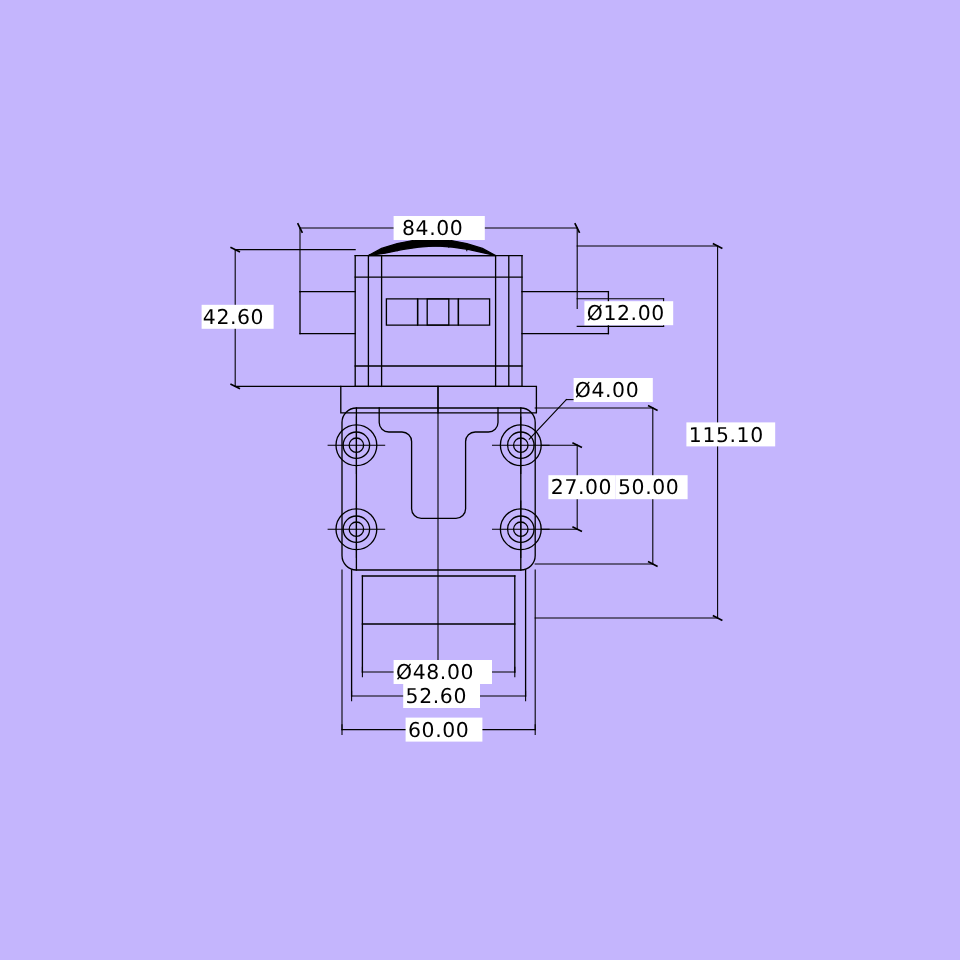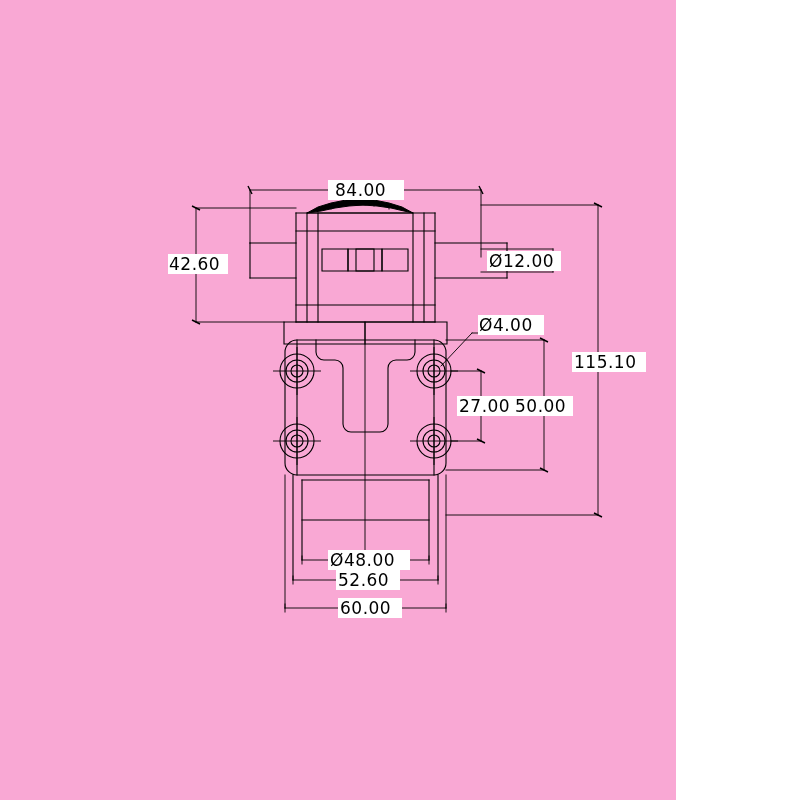--- a/index.html
+++ b/index.html
@@ -9,23 +9,23 @@
     background: #ffffff;
   }
   body {
     width: 800px;
     height: 800px;
     font-family: "Liberation Sans", sans-serif;
     overflow: hidden;
   }
   #drawing-root {
     position: relative;
-    width: 676px;
+    width: 800px;
     height: 800px;
-    background: #f9a8d4;
+    background: #c4b5fd;
   }
   svg#cad {
     display: block;
     width: 800px;
     height: 800px;
   }
   
   .ln {
     stroke: #000000;
     stroke-width: 1.1;

